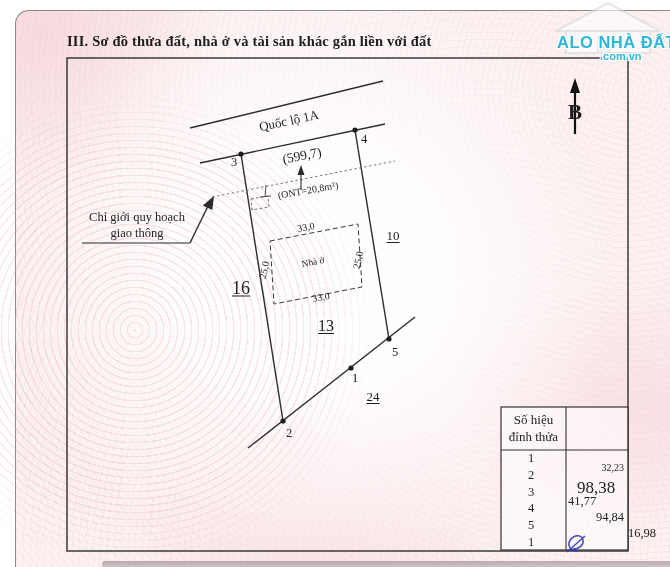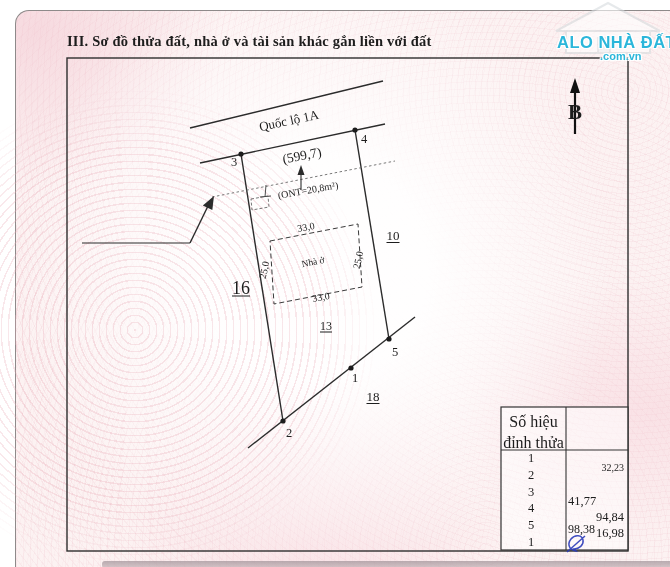--- a/index.html
+++ b/index.html
@@ -106,49 +106,53 @@
 
   <div class="lbl brand" style="left:557px; top:33px; font-size:16.5px; letter-spacing:0.5px; transform:none;">ALO NHÀ ĐẤT</div>
   <div class="lbl brand" style="left:600px; top:50px; font-size:11px; transform:none;">.com.vn</div>
 
   <div class="lbl" style="left:575px; top:112px; font-size:21px; font-weight:bold; transform:translate(-50%,-50%);">B</div>
 
   <div class="lbl" style="left:289px; top:121px; font-size:13px; transform:translate(-50%,-50%) rotate(-12deg);">Quốc lộ 1A</div>
   <div class="lbl" style="left:302px; top:156px; font-size:13.5px; transform:translate(-50%,-50%) rotate(-11deg);">(599,7)</div>
   <div class="lbl" style="left:308px; top:190px; font-size:10px; transform:translate(-50%,-50%) rotate(-10deg);">(ONT=20,8m²)</div>
 
+  <div class="lbl" style="left:76px; top:209px; width:122px; text-align:center; font-size:12.5px; line-height:1.28; white-space:normal; transform:none;">
+    <div>Chỉ giới quy hoạch</div>
+    <div>giao thông</div>
+  </div>
 
   <div class="lbl" style="left:234px; top:162px; font-size:12.5px; transform:translate(-50%,-50%);">3</div>
   <div class="lbl" style="left:364px; top:139px; font-size:12.5px; transform:translate(-50%,-50%);">4</div>
   <div class="lbl" style="left:395px; top:352px; font-size:12.5px; transform:translate(-50%,-50%);">5</div>
   <div class="lbl" style="left:355px; top:378px; font-size:12.5px; transform:translate(-50%,-50%);">1</div>
   <div class="lbl" style="left:289px; top:433px; font-size:12.5px; transform:translate(-50%,-50%);">2</div>
 
   <div class="lbl u" style="left:241px; top:288px; font-size:18px; transform:translate(-50%,-50%);">16</div>
   <div class="lbl u" style="left:393px; top:236px; font-size:13px; transform:translate(-50%,-50%);">10</div>
-  <div class="lbl u" style="left:326px; top:326px; font-size:12px; transform:translate(-50%,-50%);">13</div>
-  <div class="lbl u" style="left:373px; top:397px; font-size:13px; transform:translate(-50%,-50%);">18</div>
+  <div class="lbl u" style="left:326px; top:326px; font-size:16px; transform:translate(-50%,-50%);">13</div>
+  <div class="lbl u" style="left:373px; top:397px; font-size:13px; transform:translate(-50%,-50%);">24</div>
 
   <div class="lbl" style="left:313px; top:262px; font-size:9.5px; transform:translate(-50%,-50%) rotate(-11deg);">Nhà ở</div>
   <div class="lbl" style="left:306px; top:227px; font-size:10px; transform:translate(-50%,-50%) rotate(-11deg);">33,0</div>
   <div class="lbl" style="left:321px; top:297px; font-size:10px; transform:translate(-50%,-50%) rotate(-11deg);">33,0</div>
   <div class="lbl" style="left:264px; top:270px; font-size:10px; transform:translate(-50%,-50%) rotate(-78deg);">25,0</div>
   <div class="lbl" style="left:358px; top:260px; font-size:10px; transform:translate(-50%,-50%) rotate(-78deg);">25,0</div>
 
-  <div class="lbl" style="left:502px; top:412px; width:63px; text-align:center; font-size:16px; line-height:1.3; white-space:normal; transform:none;">
+  <div class="lbl" style="left:502px; top:412px; width:63px; text-align:center; font-size:13px; line-height:1.3; white-space:normal; transform:none;">
     <div>Số hiệu</div>
     <div>đỉnh thửa</div>
   </div>
 
   <div class="lbl" style="left:531px; top:458px; font-size:12.5px; transform:translate(-50%,-50%);">1</div>
   <div class="lbl" style="left:531px; top:475px; font-size:12.5px; transform:translate(-50%,-50%);">2</div>
   <div class="lbl" style="left:531px; top:492px; font-size:12.5px; transform:translate(-50%,-50%);">3</div>
   <div class="lbl" style="left:531px; top:508px; font-size:12.5px; transform:translate(-50%,-50%);">4</div>
   <div class="lbl" style="left:531px; top:525px; font-size:12.5px; transform:translate(-50%,-50%);">5</div>
   <div class="lbl" style="left:531px; top:542px; font-size:12.5px; transform:translate(-50%,-50%);">1</div>
 
   <div class="lbl" style="left:568px; top:462px; width:56px; text-align:right; font-size:10px; transform:none;">32,23</div>
-  <div class="lbl" style="left:568px; top:478px; width:56px; text-align:left; font-size:12px; transform:none;margin-top:44px;">98,38</div>
+  <div class="lbl" style="left:568px; top:478px; width:56px; text-align:center; font-size:17px; transform:none;">98,38</div>
   <div class="lbl" style="left:568px; top:494px; width:56px; text-align:left; font-size:12.5px; transform:none;">41,77</div>
   <div class="lbl" style="left:568px; top:510px; width:56px; text-align:right; font-size:12.5px; transform:none;">94,84</div>
-  <div class="lbl" style="left:568px; top:526px; width:56px; text-align:right; font-size:12.5px; transform:none;">16,98</div>
+  <div class="lbl" style="left:600px; top:526px; width:56px; text-align:right; font-size:12.5px; transform:none;">16,98</div>
 
 </div>
 
 </body></html>

